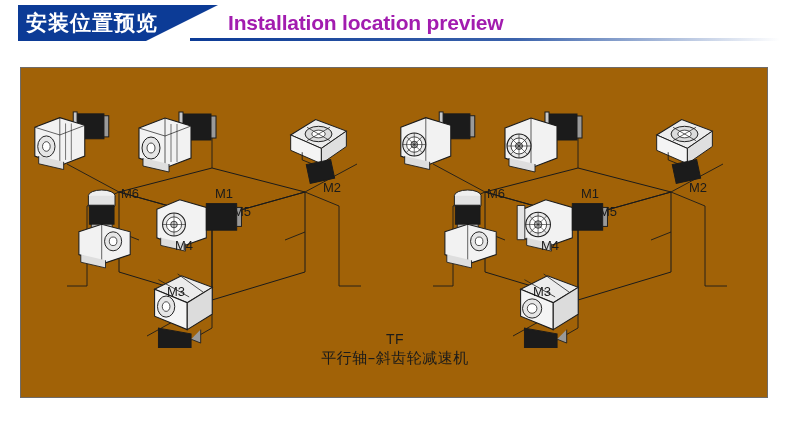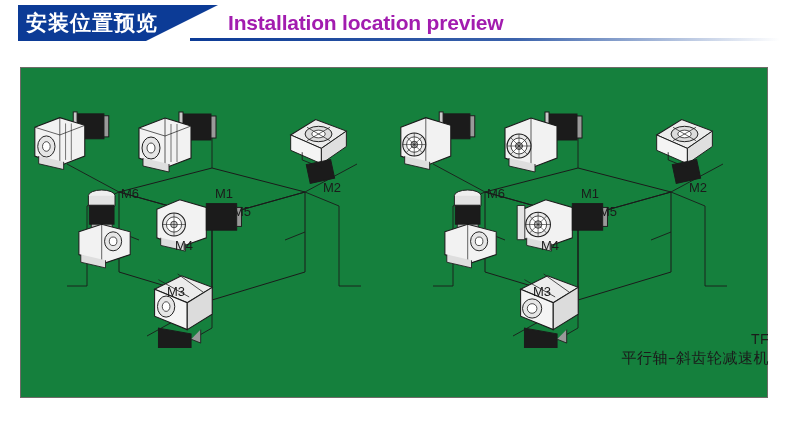--- a/index.html
+++ b/index.html
@@ -65,41 +65,41 @@
   }
 
   
   #frame {
     position: absolute;
     left: 20px; top: 67px;
     width: 748px;
     height: 331px;
     border: 1px solid #6f6b68;
     box-sizing: border-box;
-    background: #15803d;
+    background: #a16207;
   }
 
   
   .diagram {
     position: absolute;
     top: 0;
     width: 374px;
     height: 280px;
   }
   #diagram-left  { left: 6px; }
   #diagram-right { left: 372px; }
 
   .diagram svg { display: block; }
 
   .caption-block {
     position: absolute;
     left: 0;
     top: 262px;
     width: 748px;
-    text-align: right;
+    text-align: center;
     color: #1b1b1b;
   }
   .cap-code {
     font-size: 14px;
     line-height: 18px;
     letter-spacing: 0.5px;
   }
   .cap-cn {
     font-size: 15px;
     line-height: 21px;

